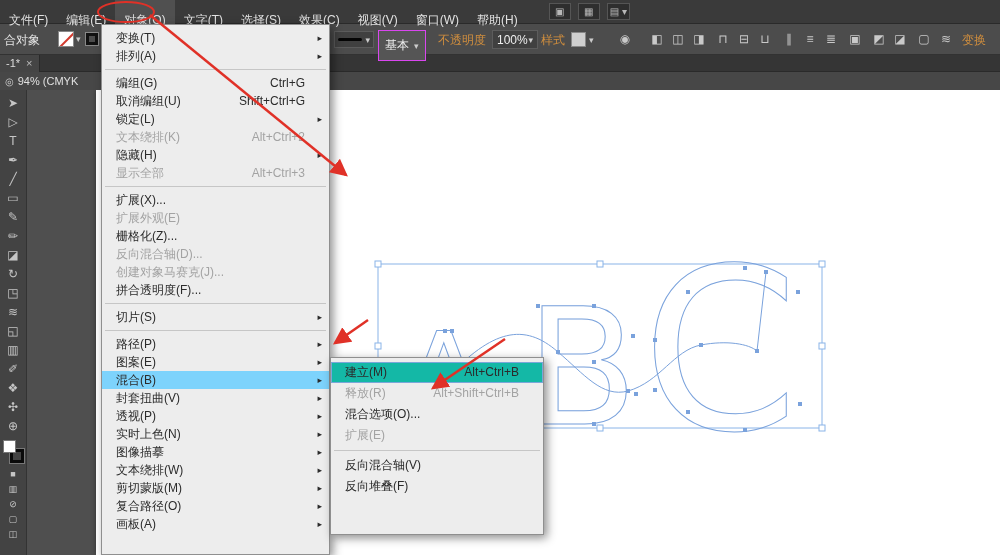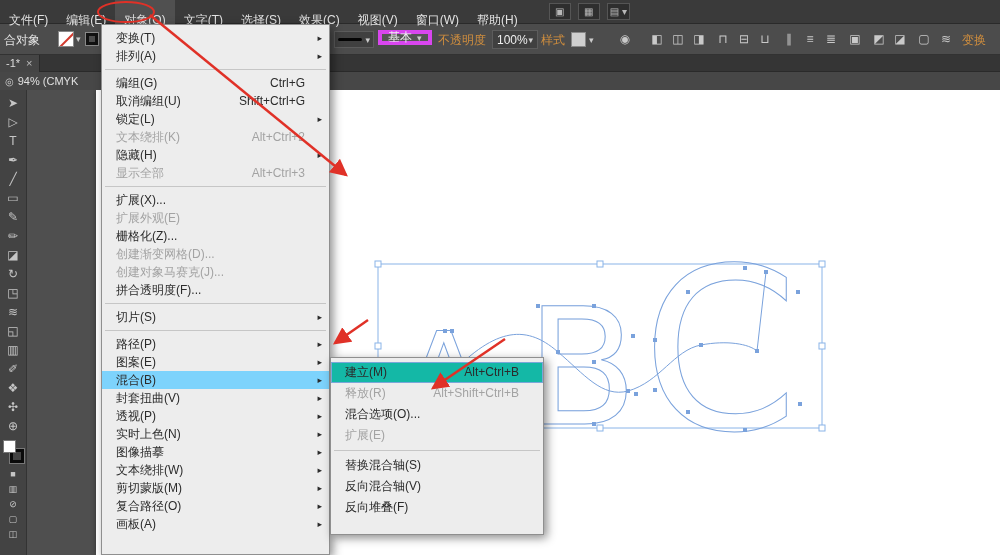--- a/index.html
+++ b/index.html
@@ -15,21 +15,21 @@
   
   .controlbar{position:absolute;left:0;top:24px;right:0;height:31px;background:#4c4c4c;border-bottom:1px solid #323232;z-index:3;color:#ddd;font-size:12px}
   .cb-left{position:absolute;left:4px;top:8px;color:#e5e5e5}
   .cb-swatch-fill{position:absolute;left:58px;top:7px;width:16px;height:16px;background:#fff;border:1px solid #888;overflow:hidden}
   .cb-swatch-fill::after{content:"";position:absolute;left:-3px;top:6px;width:24px;height:2px;background:#d23b2f;transform:rotate(-45deg)}
   .cb-caret-a{position:absolute;left:76px;top:10px;font-size:9px;color:#ccc}
   .cb-swatch-stroke{position:absolute;left:86px;top:9px;width:12px;height:12px;border:3px solid #111;outline:1px solid #888;background:#4c4c4c}
   .cb-stroke-preview{position:absolute;left:334px;top:7px;width:40px;height:17px;background:#404040;border:1px solid #5c5c5c;display:flex;align-items:center;justify-content:space-between;padding:0 3px}
   .cb-stroke-preview .line{display:inline-block;width:24px;height:3px;background:#050505;border-radius:2px}
   .caret{font-size:9px;color:#ccc}
-  .cb-basic{position:absolute;left:378px;top:6px;height:15px;background:#555;border:4px solid #d946ef;display:flex;align-items:center;gap:5px;padding:0 6px;color:#eee}
+  .cb-basic{position:absolute;left:378px;top:6px;height:31px;background:#555;border:1px solid #d946ef;display:flex;align-items:center;gap:5px;padding:0 6px;color:#eee}
   .cb-orange{position:absolute;top:8px;color:#d08e3e;cursor:pointer}
   .cb-opacity{position:absolute;left:492px;top:6px;width:46px;height:19px;background:#404040;border:1px solid #5c5c5c;display:flex;align-items:center;justify-content:space-between;padding:0 4px;color:#eee}
   .cb-style-swatch{position:absolute;left:571px;top:6px;height:19px;display:flex;align-items:center;gap:3px}
   .cb-style-swatch .sw{display:inline-block;width:15px;height:15px;background:#cfcfcf;border:1px solid #888}
   .cb-icon{position:absolute;top:7px;width:18px;height:17px;color:#c9c9c9;font-size:12px;text-align:center;line-height:17px;cursor:pointer}
   
   .tabbar{position:absolute;left:0;top:55px;right:0;height:17px;background:#353535;border-bottom:1px solid #2a2a2a;z-index:2;display:flex;align-items:center}
   .tab{height:17px;background:#454545;color:#ddd;font-size:11px;line-height:17px;padding:0 6px;display:flex;gap:6px;border-right:1px solid #2a2a2a}
   .tab-close{color:#bbb;cursor:pointer}
   .infobar{position:absolute;left:0;top:72px;right:0;height:18px;background:#474747;z-index:2;color:#e0e0e0;font-size:11px;display:flex;align-items:center;gap:4px;padding-left:5px}
@@ -251,21 +251,21 @@
     <div class="menu-row">
       <span class="m-label">扩展(X)...</span>
     </div>
     <div class="menu-row disabled">
       <span class="m-label">扩展外观(E)</span>
     </div>
     <div class="menu-row">
       <span class="m-label">栅格化(Z)...</span>
     </div>
     <div class="menu-row disabled">
-      <span class="m-label">创建渐变网格(D)...</span>
+      <span class="m-label">反向混合轴(D)...</span>
     </div>
     <div class="menu-row disabled">
       <span class="m-label">创建对象马赛克(J)...</span>
     </div>
     <div class="menu-row">
       <span class="m-label">拼合透明度(F)...</span>
     </div>
     <div class="menu-sep"></div>
     <div class="menu-row">
       <span class="m-label">切片(S)</span>
@@ -326,23 +326,20 @@
       <span class="m-label">释放(R)</span>
       <span class="m-shortcut">Alt+Shift+Ctrl+B</span>
     </div>
     <div class="menu-row">
       <span class="m-label">混合选项(O)...</span>
     </div>
     <div class="menu-row disabled">
       <span class="m-label">扩展(E)</span>
     </div>
     <div class="menu-sep"></div>
-    <div class="menu-row">
-      <span class="m-label">替换混合轴(S)</span>
-    </div>
     <div class="menu-row">
       <span class="m-label">反向混合轴(V)</span>
     </div>
     <div class="menu-row">
       <span class="m-label">反向堆叠(F)</span>
     </div>
   </div>
 
 <svg id="annot-svg" viewBox="0 0 1000 555">
     <defs>

